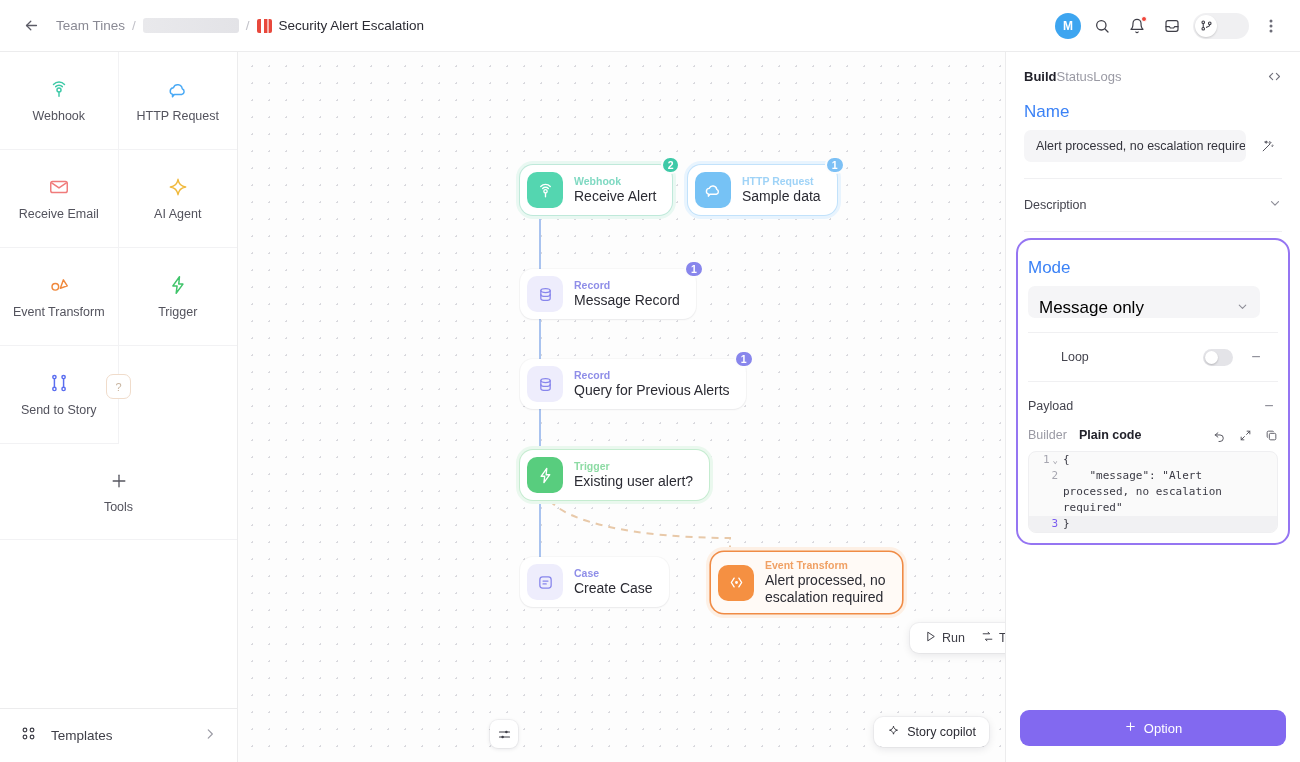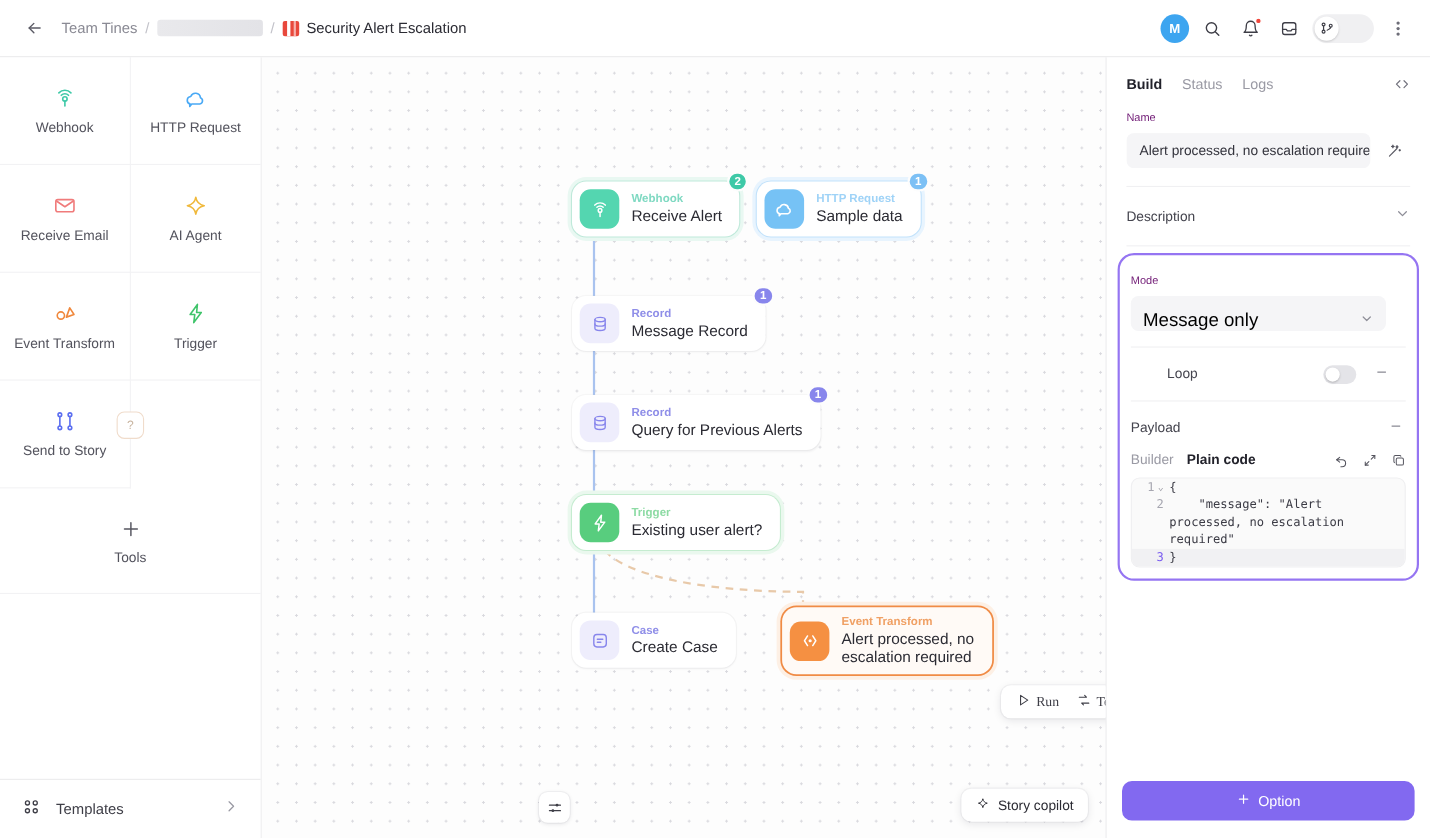--- a/index.html
+++ b/index.html
@@ -151,21 +151,21 @@
 
   .canvas-toolbar {
     position: absolute; left: 672px; top: 571px;
     height: 30px; display: flex; align-items: center; gap: 2px;
     background: #fff; border-radius: 9px; padding: 0 7px;
     box-shadow: 0 2px 8px rgba(20,20,40,.10), 0 0 0 1px rgba(20,20,40,.04);
     z-index: 9;
   }
   .tb-item {
     display: flex; align-items: center; gap: 5px; padding: 4px 7px;
-    border-radius: 6px; font-size: 12.5px; color: #3e3e47; cursor: pointer; font-family: Liberation Serif, serif;
+    border-radius: 6px; font-size: 12.5px; color: #3e3e47; cursor: pointer;
   }
 
   .zoom-ctl {
     position: absolute; left: 252px; bottom: 14px;
     width: 28px; height: 28px; border-radius: 8px; background: #fff;
     display: flex; align-items: center; justify-content: center;
     box-shadow: 0 1px 4px rgba(20,20,40,.10), 0 0 0 1px rgba(20,20,40,.04);
     cursor: pointer; color: #3e3e47; z-index: 9;
   }
   .copilot-btn {
@@ -177,29 +177,29 @@
     z-index: 9;
   }
 
   
   .panel {
     width: 295px; min-width: 295px; background: #fff;
     border-left: 1px solid #ececed;
     display: flex; flex-direction: column; position: relative;
   }
   .panel-tabs {
-    display: flex; align-items: flex-end; gap: 18px;
+    display: flex; align-items: flex-end; 
     padding: 17px 18px 14px 18px;
   }
   .ptab { font-size: 13px; color: #9a9aa4; cursor: pointer; }
   .ptab.active { color: #22222b; font-weight: 600; }
   .code-toggle { margin-left: auto; color: #72727d; cursor: pointer; display: flex; }
   .panel-scroll { flex: 1; overflow-y: auto; padding: 0 0 12px 0; }
   .field-block { padding: 4px 18px 16px 18px; }
-  .field-label { font-size: 10px; color: #701a75; margin-bottom: 8px; }
+  .field-label { font-size: 17px; color: #3b82f6; margin-bottom: 8px; }
   .field-row { display: flex; align-items: center; gap: 7px; }
   .text-input {
     flex: 1; height: 32px; border-radius: 7px; background: #f5f5f7;
     border: 1px solid transparent; display: flex; align-items: center;
     padding: 0 11px; font-size: 12.5px; color: #33333c; cursor: text;
     overflow: hidden; white-space: nowrap;
   }
   .icon-btn-sq {
     width: 29px; height: 29px; border-radius: 7px;
     display: flex; align-items: center; justify-content: center;

